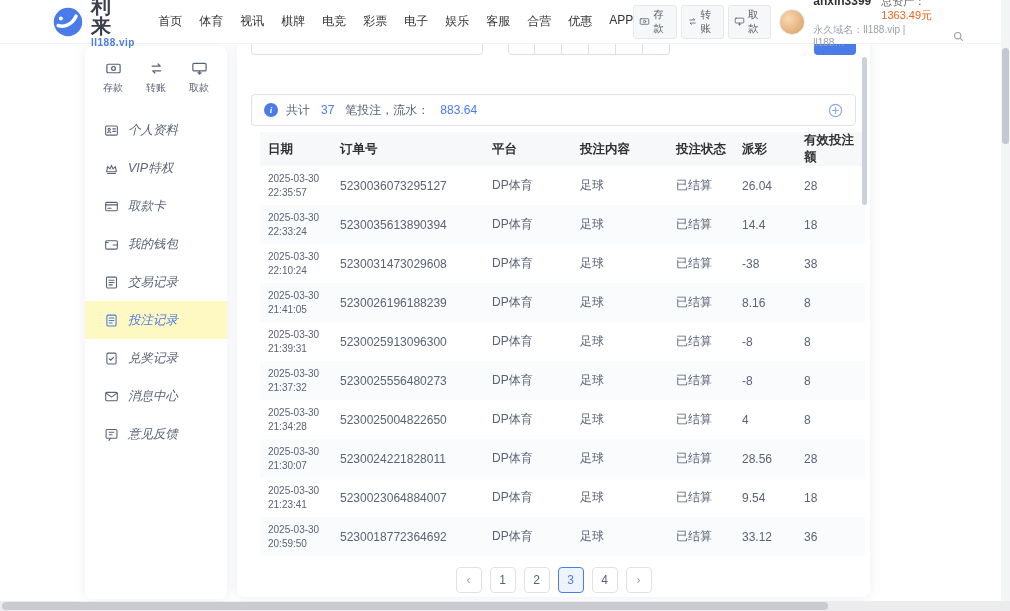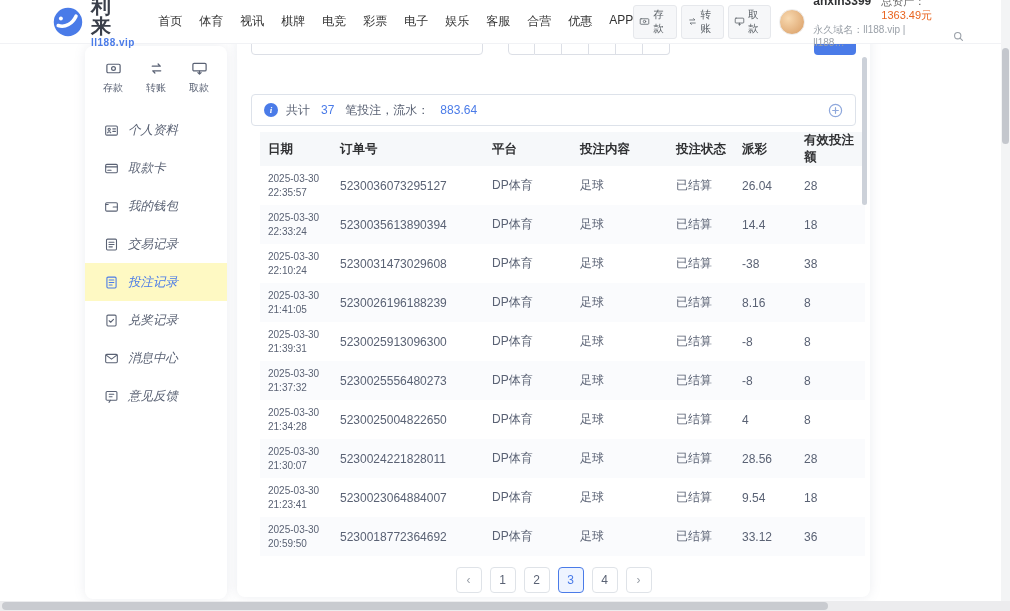--- a/index.html
+++ b/index.html
@@ -205,20 +205,29 @@
             <rect x="2" y="3.5" width="14" height="11" rx="1.3"></rect>
             <circle cx="6.2" cy="7.6" r="1.4"></circle>
             <path d="M4.3 11.6c.7-1.5 3.1-1.5 3.8 0M10.5 7h3.3M10.5 10h3.3"></path>
           </svg>
         </span>
         <span>个人资料</span>
       </div>
       <div class="menu-item">
         <span class="ic">
           <svg viewBox="0 0 18 18" fill="none" stroke="currentColor" stroke-width="1.3" stroke-linecap="round" stroke-linejoin="round">
+            <path d="M3.2 12.8l1.1-6.1 3 2.8L9 5.2l1.7 4.3 3-2.8 1.1 6.1z"></path>
+            <path d="M4.2 15h9.6"></path>
+          </svg>
+        </span>
+        <span>VIP特权</span>
+      </div>
+      <div class="menu-item">
+        <span class="ic">
+          <svg viewBox="0 0 18 18" fill="none" stroke="currentColor" stroke-width="1.3" stroke-linecap="round" stroke-linejoin="round">
             <rect x="2" y="4" width="14" height="10" rx="1.3"></rect>
             <path d="M2 7h14M4.5 11h4"></path>
           </svg>
         </span>
         <span>取款卡</span>
       </div>
       <div class="menu-item">
         <span class="ic">
           <svg viewBox="0 0 18 18" fill="none" stroke="currentColor" stroke-width="1.3" stroke-linecap="round" stroke-linejoin="round">
             <rect x="2" y="4.5" width="14" height="10" rx="1.3"></rect>

